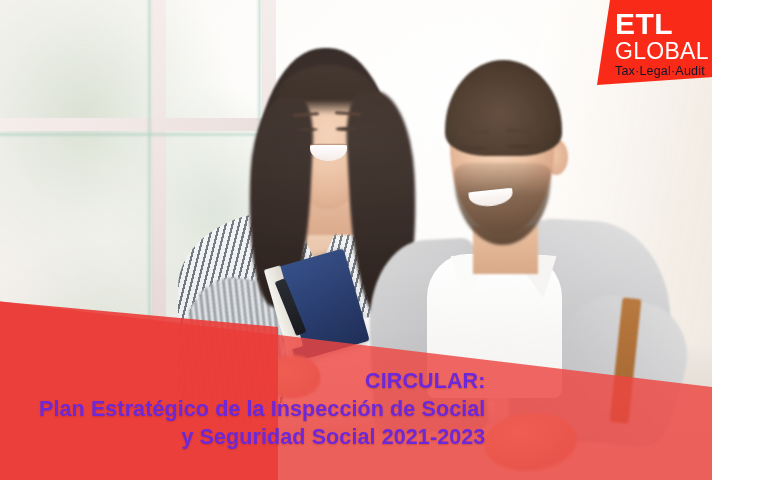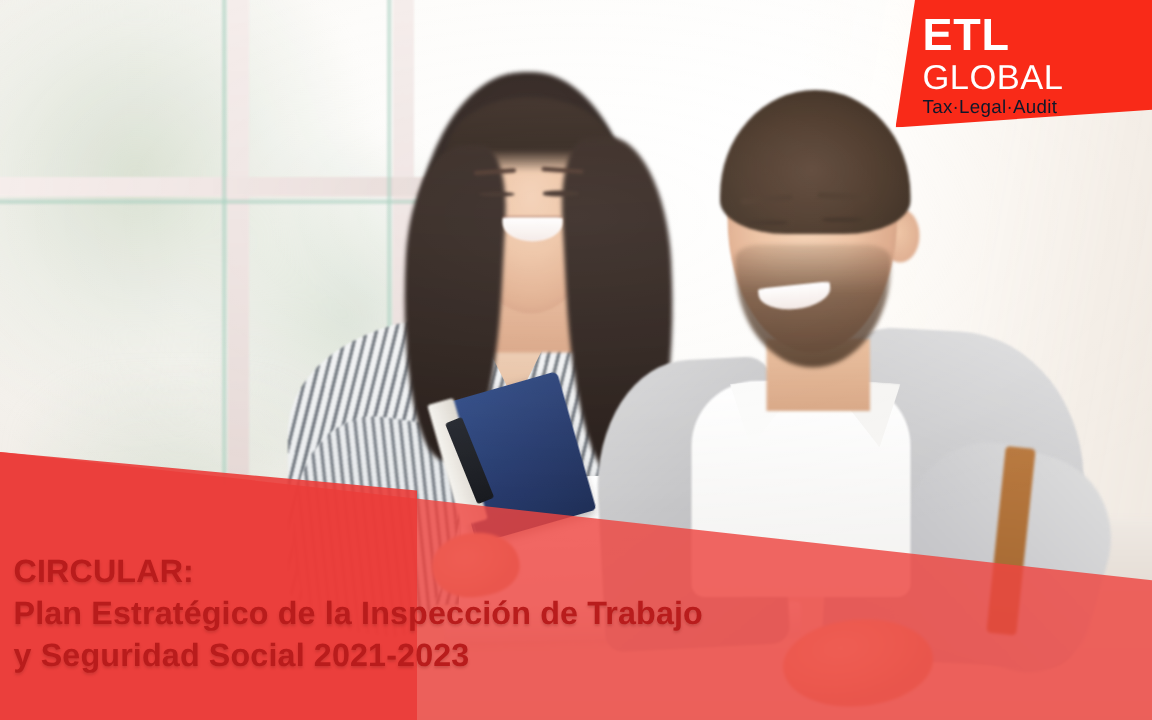--- a/index.html
+++ b/index.html
@@ -1,21 +1,21 @@
 <!DOCTYPE html>
 <html lang="es"><head>
 <meta charset="utf-8">
 <title>CIRCULAR: Plan Estratégico de la Inspección de Trabajo y Seguridad Social 2021-2023</title>
 <style>
   html,body{margin:0;padding:0;background:#ffffff;}
   body{font-family:"Liberation Sans",sans-serif;}
 
   .banner{
     position:relative;
-    width:768px;height:480px;
+    width:712px;height:480px;
     overflow:hidden;
     background:#f3f1ee;
     user-select:none;
   }
 
   
   .photo{position:absolute;inset:0;overflow:hidden;}
 
   
   .wall{
@@ -305,26 +305,27 @@
   }
   .red-band-solid{
     position:absolute;
     left:0;bottom:0;width:278px;height:190px;
     background:rgba(235,60,56,.90);
     clip-path:polygon(0% 6%, 100% 19.5%, 100% 100%, 0% 100%);
     z-index:7;
   }
 
   .band-text{
-    position:absolute;left:9px;bottom:28px;
+    position:absolute;left:39px;bottom:28px;
     z-index:9;
-    color:#b91c1c;
+    color:#6d28d9;
     font-weight:700;
     line-height:1.30;
     text-shadow:0 1px 2px rgba(120,20,18,.28);
+    text-align:right;
   }
   .band-line{
     font-size:21.5px;
     font-weight:700;
     letter-spacing:.1px;
     white-space:nowrap;
   }
   .band-line.l1{font-size:21.5px;}
 </style>
 </head>
@@ -404,17 +405,17 @@
       <div class="logo-global">GLOBAL</div>
       <div class="logo-tag">Tax·Legal·Audit</div>
     </div>
   </div>
 
   <div class="red-band"></div>
   <div class="red-band-solid"></div>
 
   <div class="band-text">
     <div class="band-line l1">CIRCULAR:</div>
-    <div class="band-line">Plan Estratégico de la Inspección de Trabajo</div>
+    <div class="band-line">Plan Estratégico de la Inspección de Social</div>
     <div class="band-line">y Seguridad Social 2021-2023</div>
   </div>
 
 </div>
 
 </body></html>

